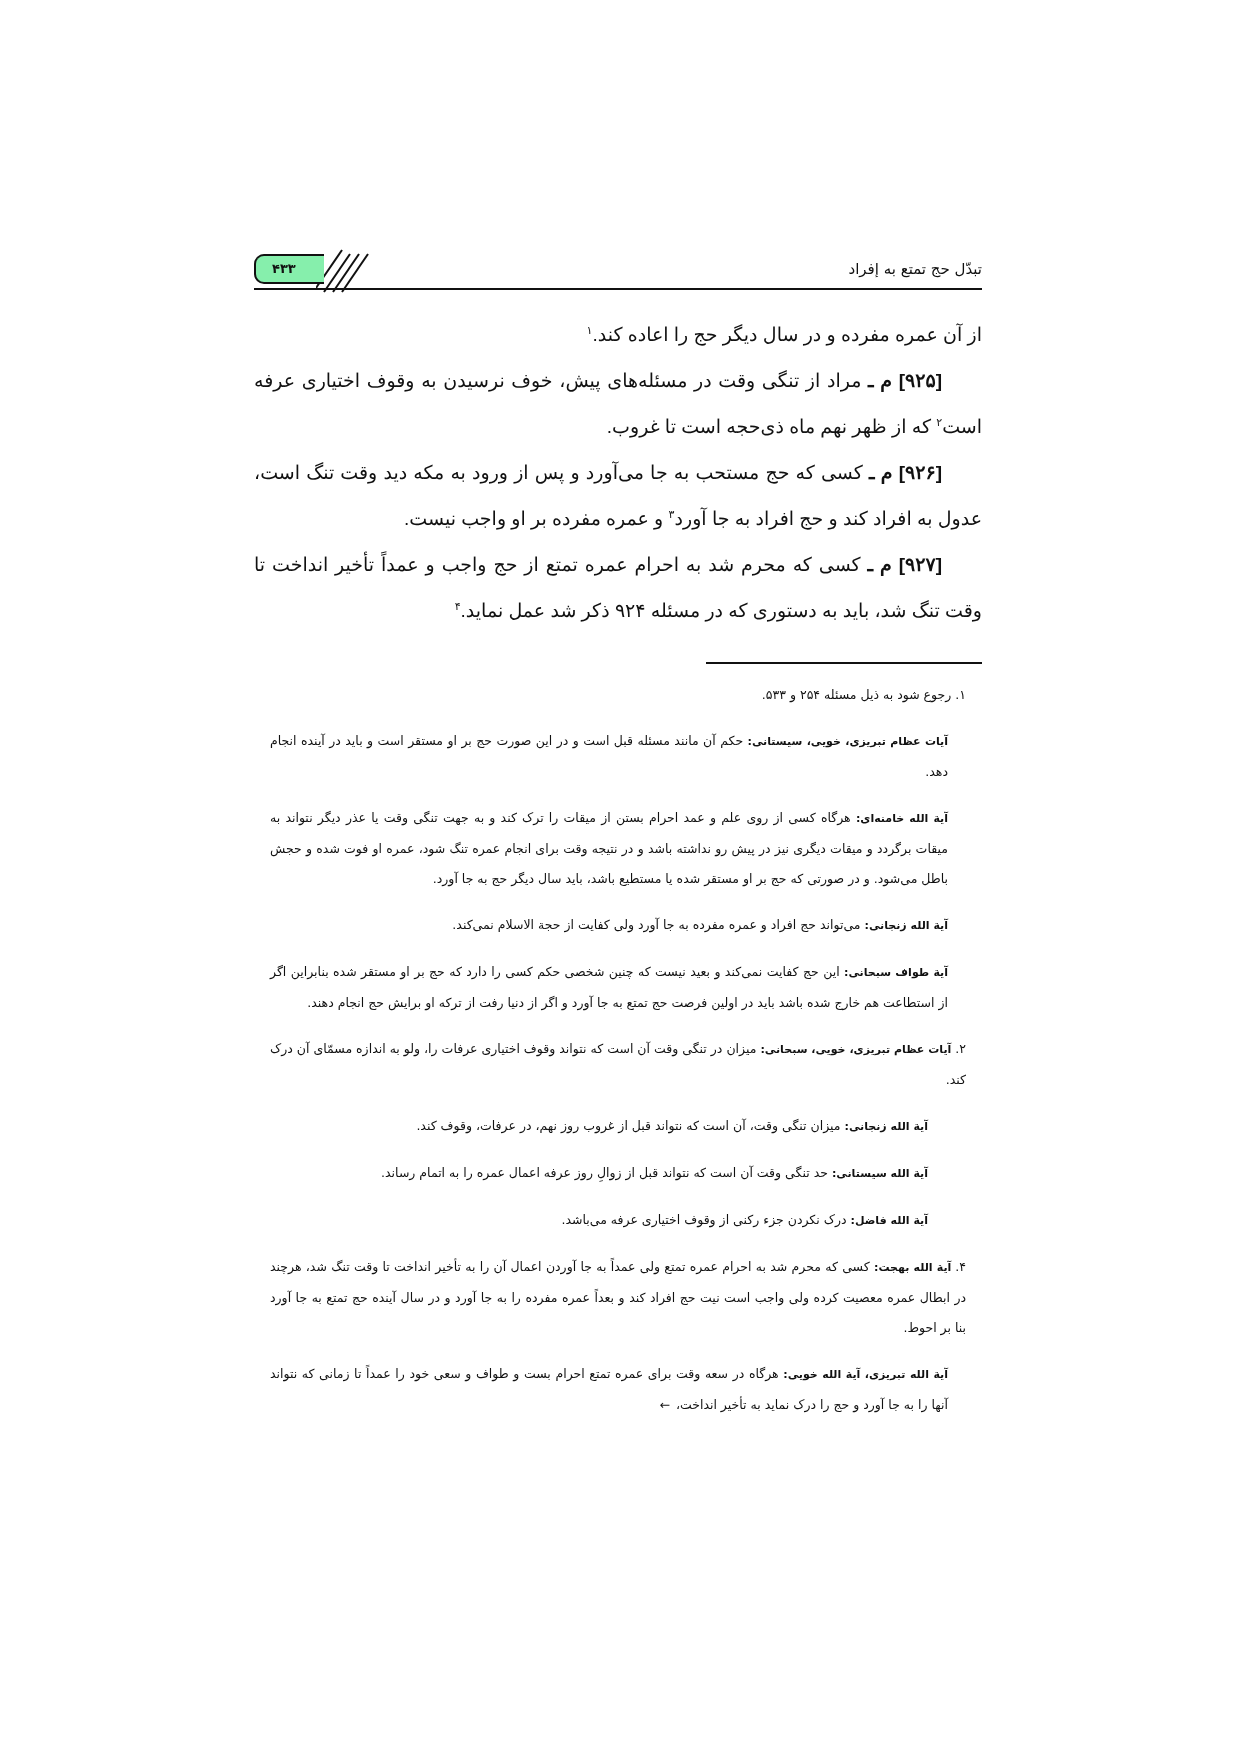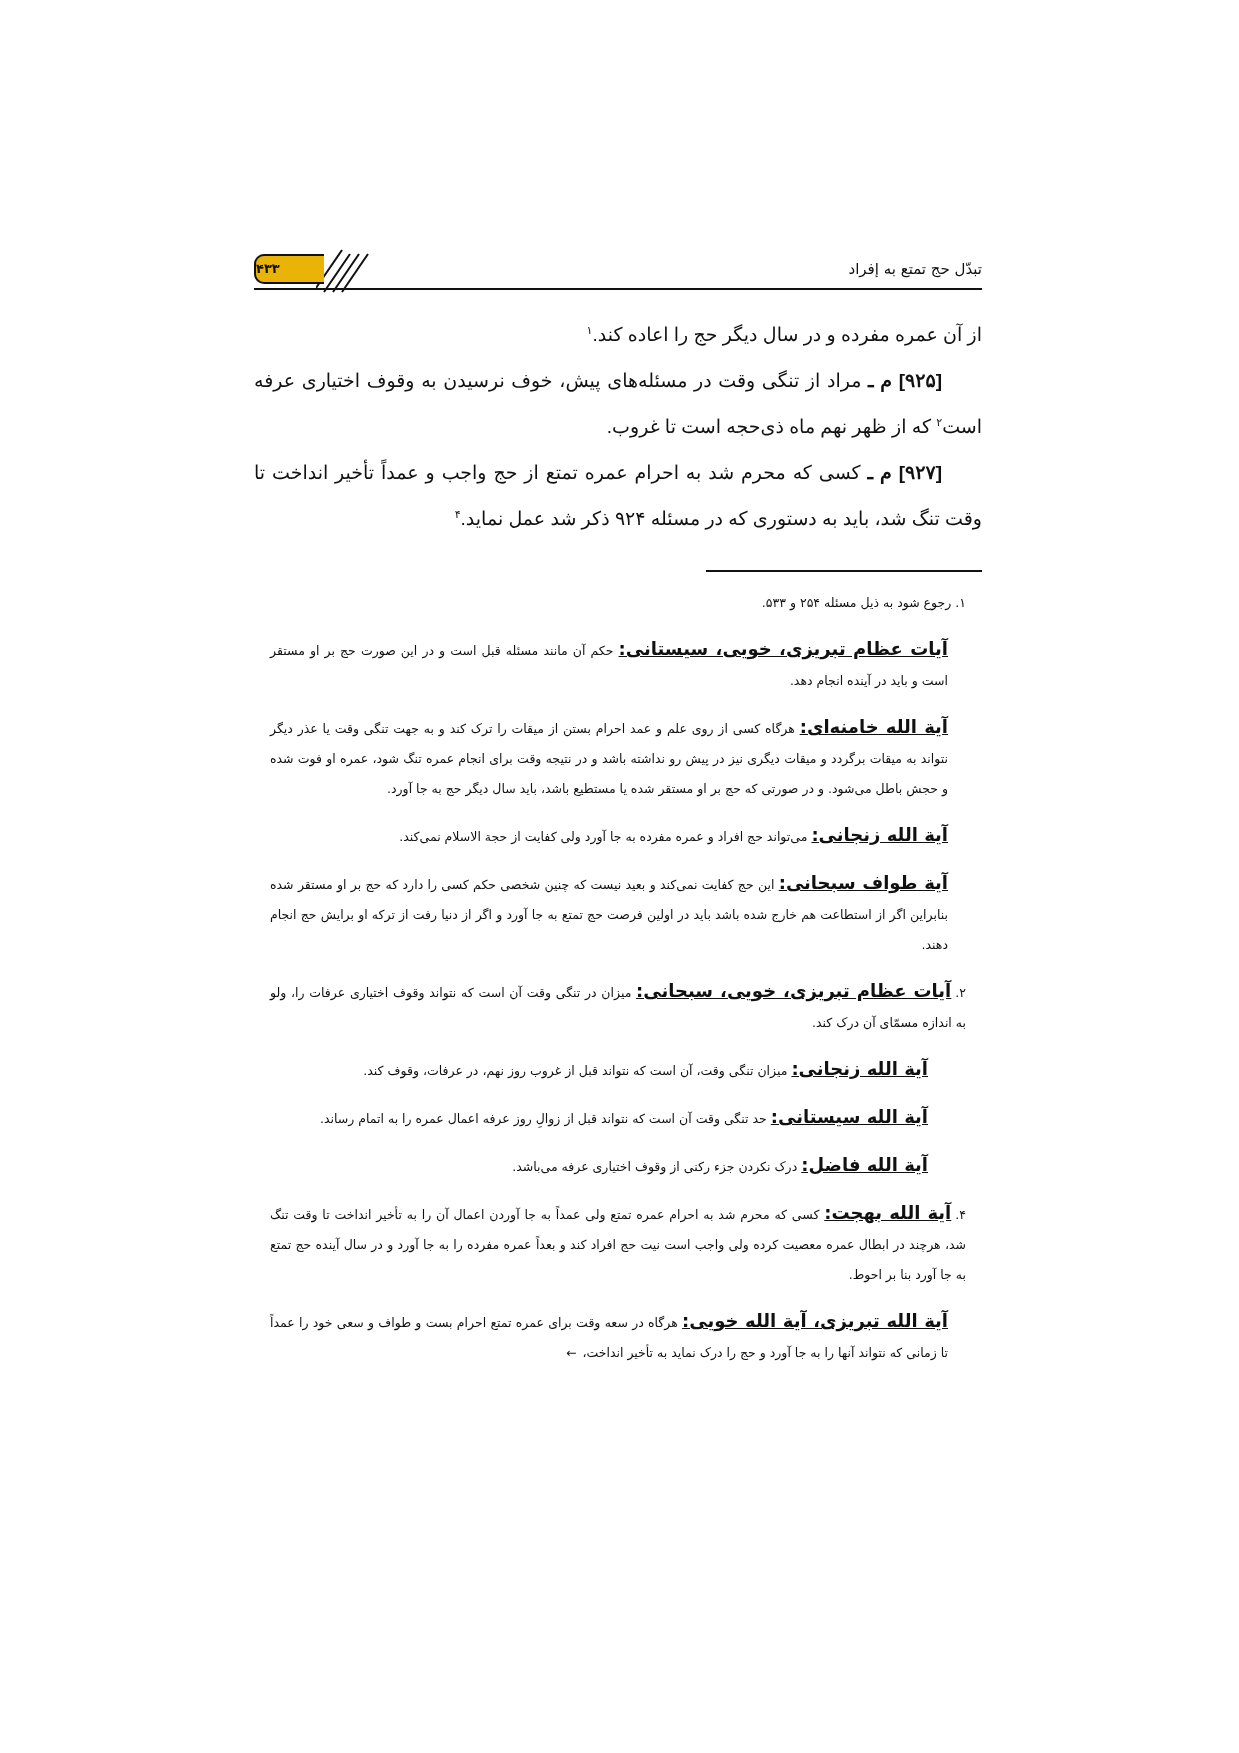--- a/index.html
+++ b/index.html
@@ -43,22 +43,23 @@
       width: 70px;
       height: 30px;
       border: 2px solid #111;
       border-right: none;
       border-radius: 10px 0 0 10px;
       box-sizing: border-box;
       font-size: 13px;
       font-weight: bold;
       line-height: 26px;
       text-align: left;
+      padding-left: 16px;
       direction: rtl;
-      background: #eab308;
+      background: #86efac;
     }
     .slashes {
       position: absolute;
       left: 62px;
       top: -2px;
       width: 56px;
       height: 46px;
     }
     
     .main-text {
@@ -102,22 +103,21 @@
       margin: 16px;
     }
     .fn.sub {
       padding-right: 18px;
     }
     .fn.sub2 {
       padding-right: 38px;
     }
     .fn-name {
       font-weight: bold;
-      font-size: 18px;
-      text-decoration: underline;
+      font-size: 11px;
     }
     .fn-num {
       margin-left: 4px;
     }
     .continue-arrow {
       margin-right: 6px;
     }
   </style>
 </head>
 <body>
@@ -139,20 +139,25 @@
 
   <div class="main-text">
     <p><span>از آن عمره مفرده و در سال دیگر حج را اعاده کند.</span><sup>۱</sup></p>
 
     <p class="indent">
       <span class="masale-num">[۹۲۵] م ـ</span>
       <span>مراد از تنگی وقت در مسئله‌های پیش، خوف نرسیدن به وقوف اختیاری عرفه است</span><sup>۲</sup>
       <span>که از ظهر نهم ماه ذی‌حجه است تا غروب.</span>
     </p>
 
+    <p class="indent">
+      <span class="masale-num">[۹۲۶] م ـ</span>
+      <span>کسی که حج مستحب به جا می‌آورد و پس از ورود به مکه دید وقت تنگ است، عدول به افراد کند و حج افراد به جا آورد</span><sup>۳</sup>
+      <span>و عمره مفرده بر او واجب نیست.</span>
+    </p>
 
     <p class="indent">
       <span class="masale-num">[۹۲۷] م ـ</span>
       <span>کسی که محرم شد به احرام عمره تمتع از حج واجب و عمداً تأخیر انداخت تا وقت تنگ شد، باید به دستوری که در مسئله ۹۲۴ ذکر شد عمل نماید.</span><sup>۴</sup>
     </p>
   </div>
 
   <div class="footnote-rule"></div>
 
   <div class="footnotes">

